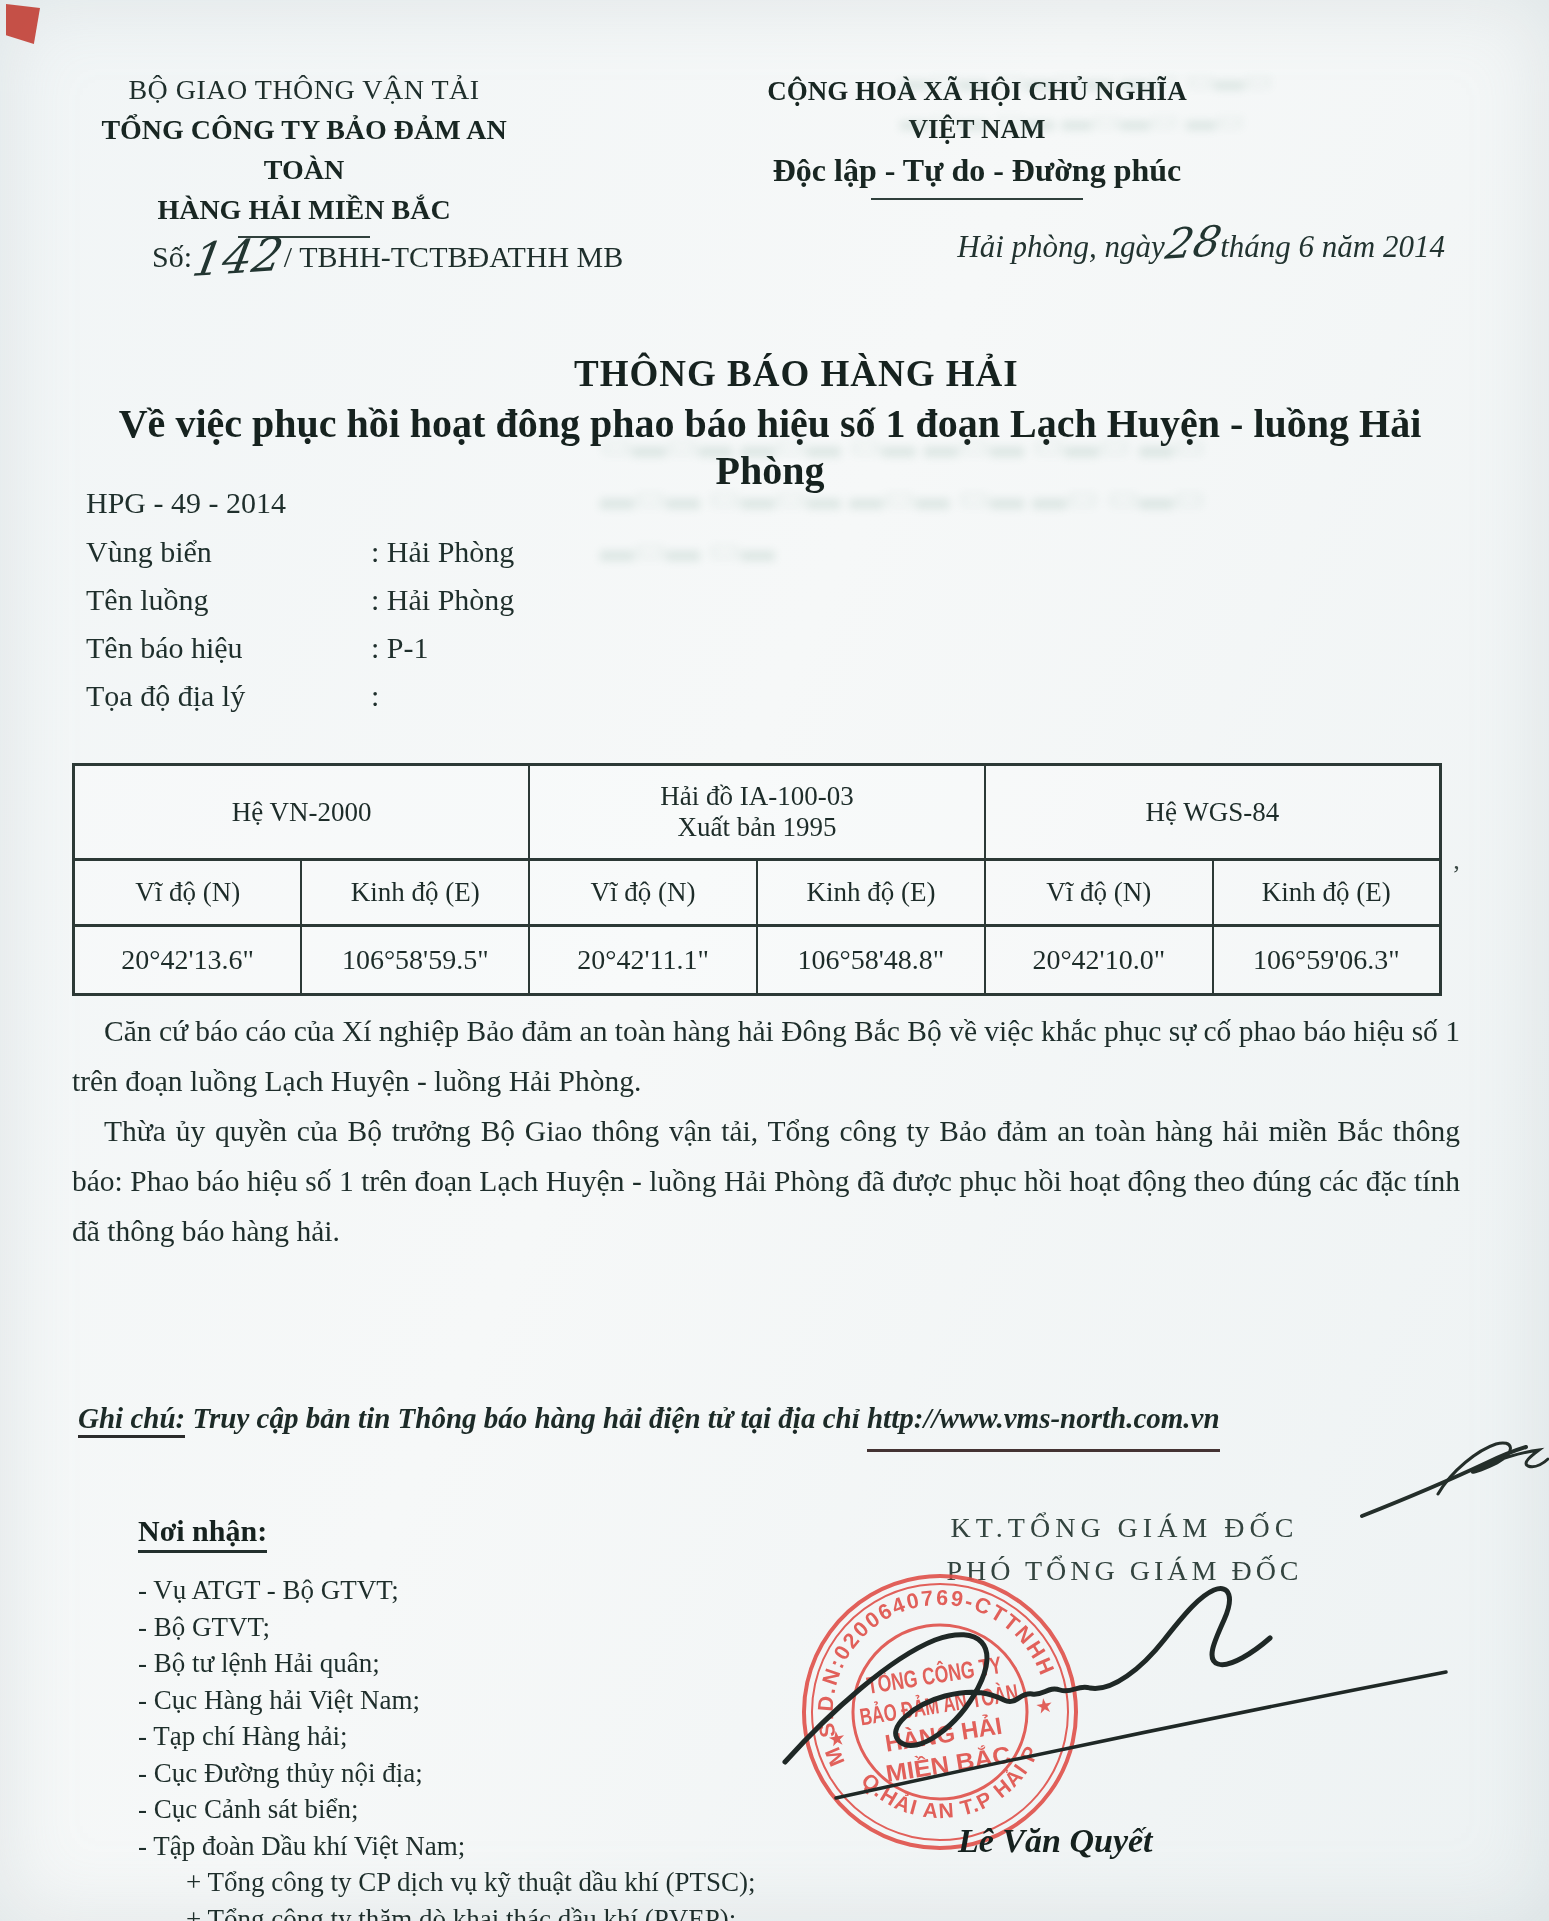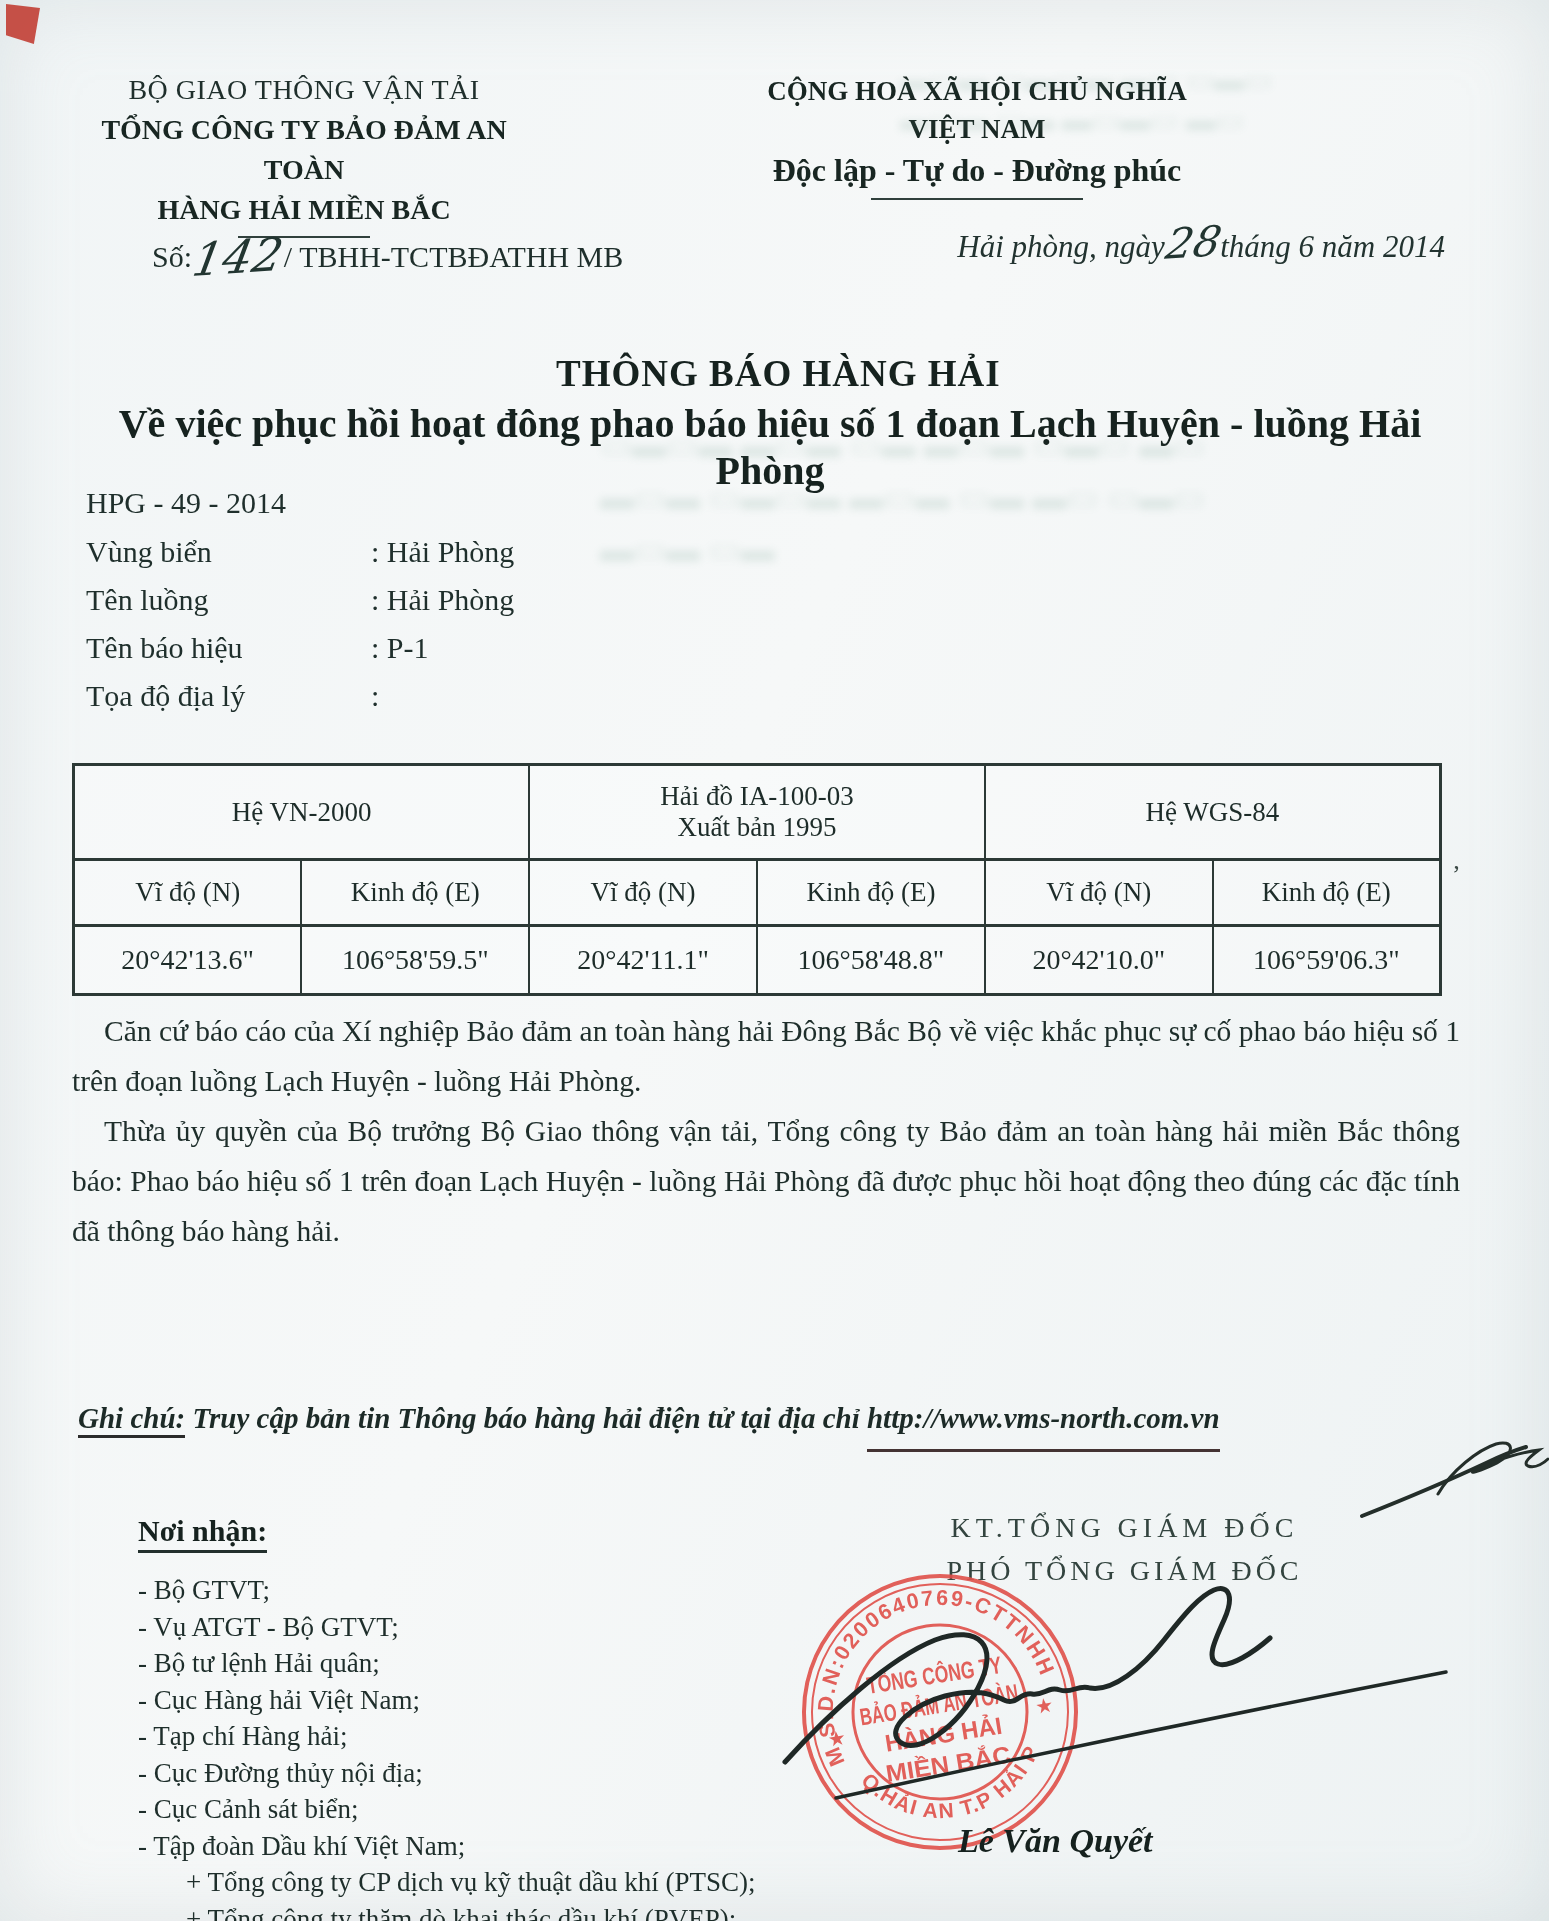--- a/index.html
+++ b/index.html
@@ -21,21 +21,21 @@
   .hdr-right .l2{font-size:32px;font-weight:bold;color:#182622;line-height:44px;}
   
   .ref-line{left:152px;top:240px;display:flex;align-items:center;}
   .ref-line .printed{font-size:30px;}
   .hw{font-family:"DejaVu Serif","Liberation Serif",serif;font-style:italic;display:inline-block;
       transform:skewX(-14deg) rotate(-4deg);color:#223531;}
   .hw-142{font-size:46px;line-height:30px;margin:0 2px 0 2px;}
   .hw-28{font-size:42px;line-height:30px;margin:0 0 0 2px;}
   .date-line{right:104px;top:228px;display:flex;align-items:baseline;font-style:italic;font-size:31px;color:#223330;}
   
-  .doc-title{left:556px;top:352px;font-size:37px;font-weight:bold;color:#16221f;letter-spacing:1px;}
+  .doc-title{left:574px;top:352px;font-size:37px;font-weight:bold;color:#16221f;letter-spacing:1px;}
   .doc-subtitle{left:60px;top:400px;width:1420px;text-align:center;font-size:40px;font-weight:bold;color:#16221f;}
   
   .fields{left:86px;top:478px;}
   .doc-code{font-size:30px;line-height:50px;}
   .frow{display:flex;font-size:30px;line-height:48px;}
   .frow .flabel{width:285px;}
   
   .coord-table{left:72px;top:763px;}
   table{border-collapse:collapse;table-layout:fixed;width:1370px;border:3px solid #2c3936;background:rgba(255,255,255,.25);}
   td{border:2px solid #2c3936;text-align:center;vertical-align:middle;font-size:27px;color:#1d2c29;padding:0;}
@@ -164,22 +164,22 @@
 
   <svg class="abs" style="left:1330px;top:1412px;" width="219" height="120" viewBox="1330 1412 219 120">
     <path d="M 1362 1516 C 1405 1499, 1452 1479, 1486 1463 C 1503 1455, 1516 1450, 1526 1447" fill="none" stroke="#242e2a" stroke-width="4" stroke-linecap="round"></path>
     <path d="M 1438 1494 C 1452 1470, 1478 1450, 1496 1444 C 1513 1439, 1517 1452, 1497 1463
              C 1481 1471, 1464 1476, 1477 1469 C 1497 1459, 1523 1452, 1539 1450
              C 1531 1456, 1522 1463, 1528 1466 C 1536 1469, 1545 1462, 1548 1459" fill="none" stroke="#242e2a" stroke-width="3" stroke-linecap="round"></path>
   </svg>
 
   <div class="abs recip-title">Nơi nhận:</div>
   <div class="abs recip">
+    <div>- Vụ ATGT - Bộ GTVT;</div>
     <div>- Bộ GTVT;</div>
-    <div>- Vụ ATGT - Bộ GTVT;</div>
     <div>- Bộ tư lệnh Hải quân;</div>
     <div>- Cục Hàng hải Việt Nam;</div>
     <div>- Tạp chí Hàng hải;</div>
     <div>- Cục Đường thủy nội địa;</div>
     <div>- Cục Cảnh sát biển;</div>
     <div>- Tập đoàn Dầu khí Việt Nam;</div>
     <div class="plus">+ Tổng công ty CP dịch vụ kỹ thuật dầu khí (PTSC);</div>
     <div class="plus">+ Tổng công ty thăm dò khai thác dầu khí (PVEP);</div>
   </div>
 

